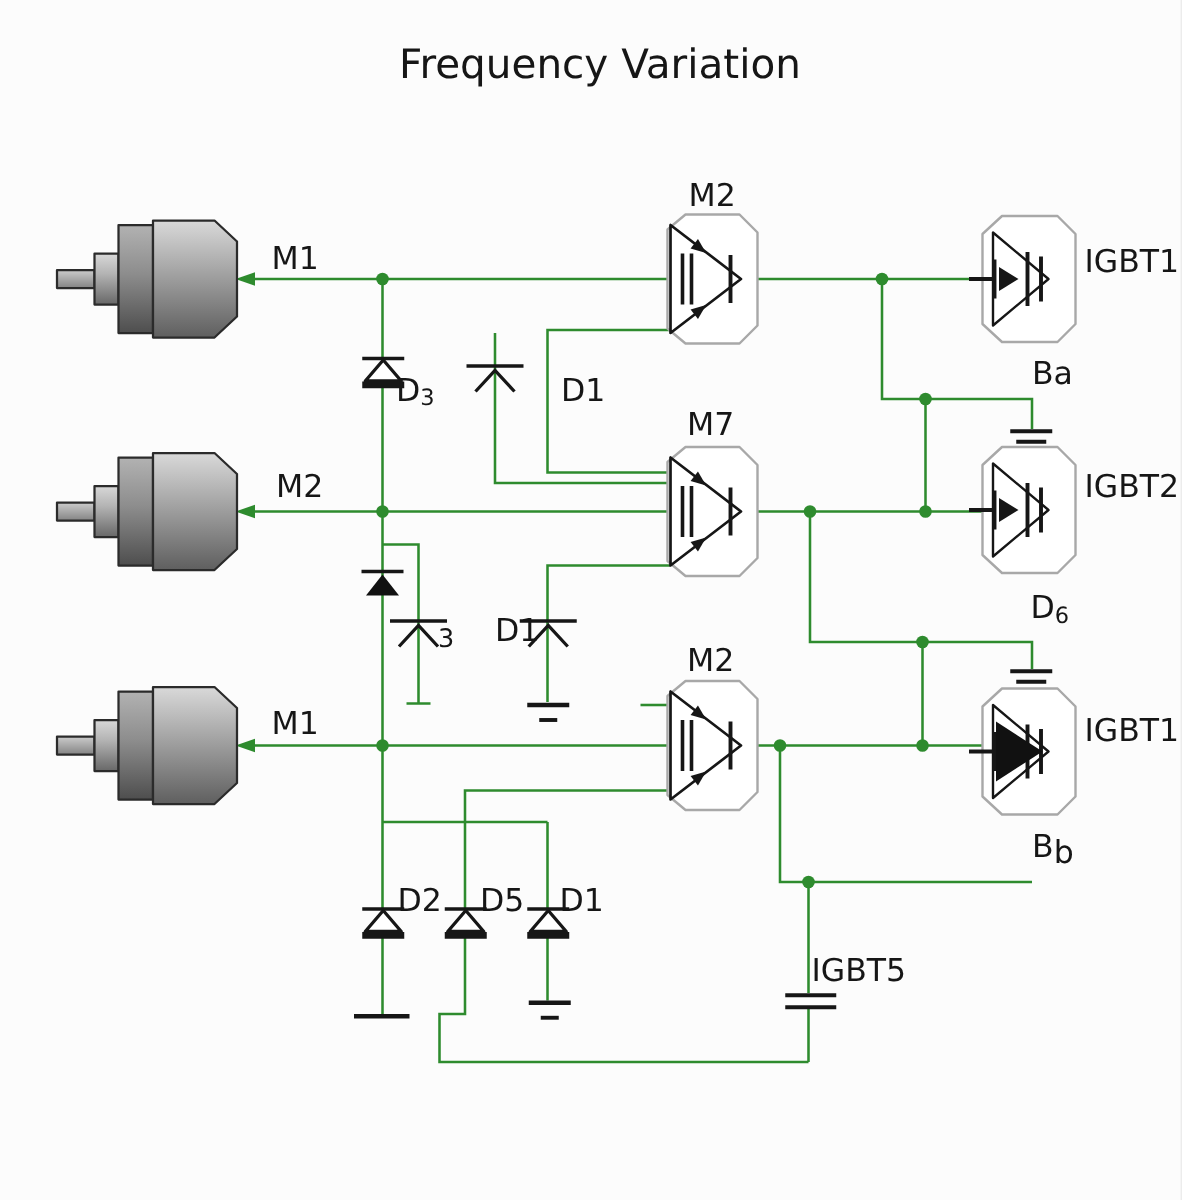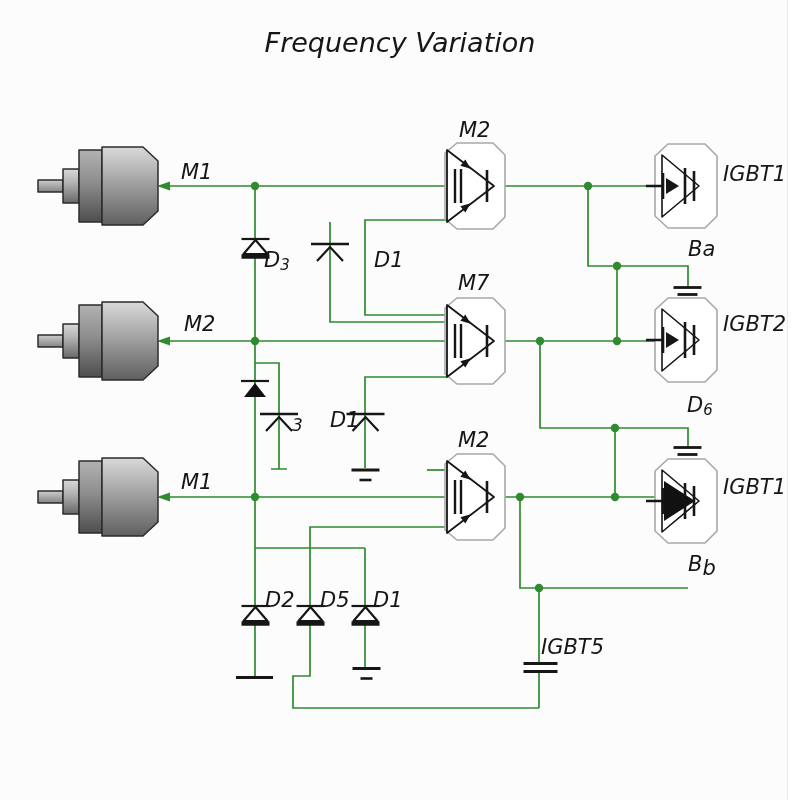--- a/index.html
+++ b/index.html
@@ -1,18 +1,18 @@
 <!DOCTYPE html>
 <html style="--wire: #2e8b2e; --ink: #161616; --outline: #a8a8a8; --bg: #fcfcfc;"><head>
 <meta charset="utf-8">
 <style>
   html,body{margin:0;padding:0;background:#ffffff;}
   .stage{width:787px;height:800px;position:relative;background:var(--bg,#fcfcfc);
          font-family:"DejaVu Sans","Liberation Sans",sans-serif;overflow:hidden;
-         outline:1px solid #ececec;font-style:italic;}
+         outline:1px solid #ececec;}
   svg{display:block}
   text{fill:#161616;font-family:"DejaVu Sans","Liberation Sans",sans-serif;}
   .title{font-size:27px;}
   .lbl{font-size:21px;}
   .sub{font-size:15px;}
   .small{font-size:17px;}
   .wire{stroke:var(--wire,#2e8b2e);stroke-width:1.7;fill:none;}
   .dot{fill:var(--wire,#2e8b2e);}
   .ink{stroke:var(--ink,#161616);fill:none;}
   .mo{stroke:#2b2b2b;stroke-width:1.5;stroke-linejoin:round;}

